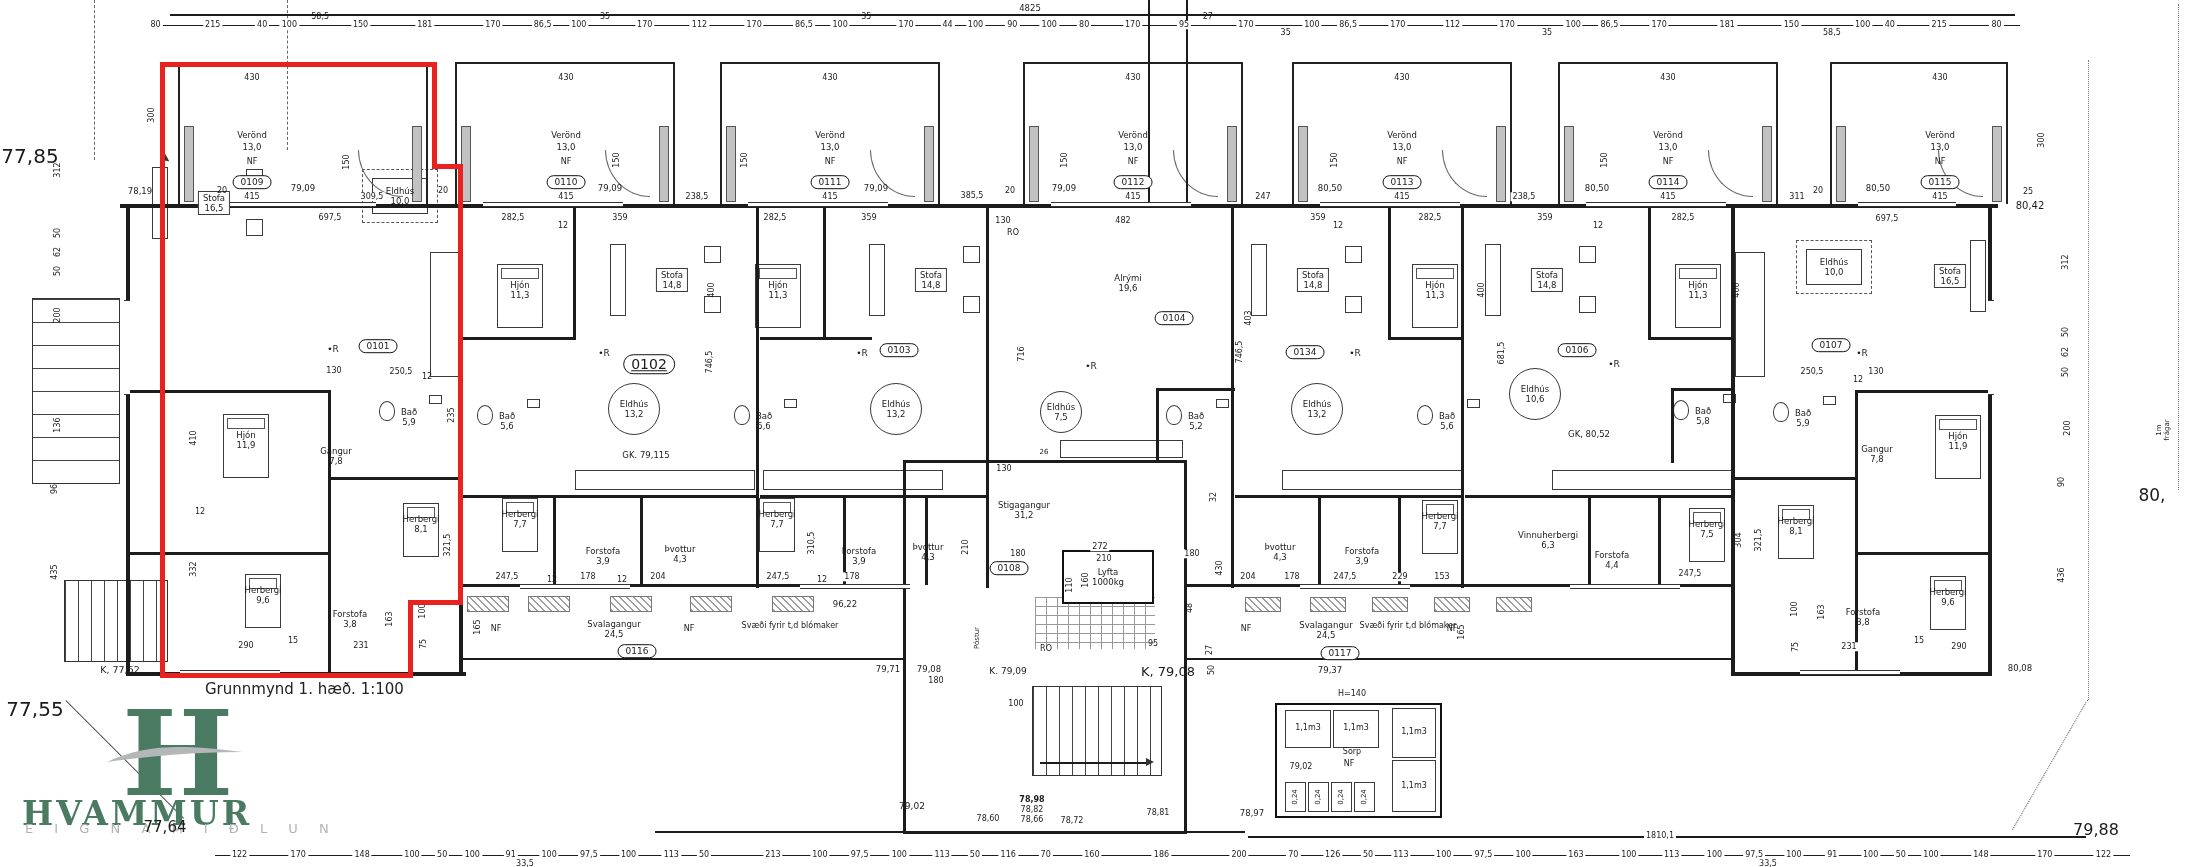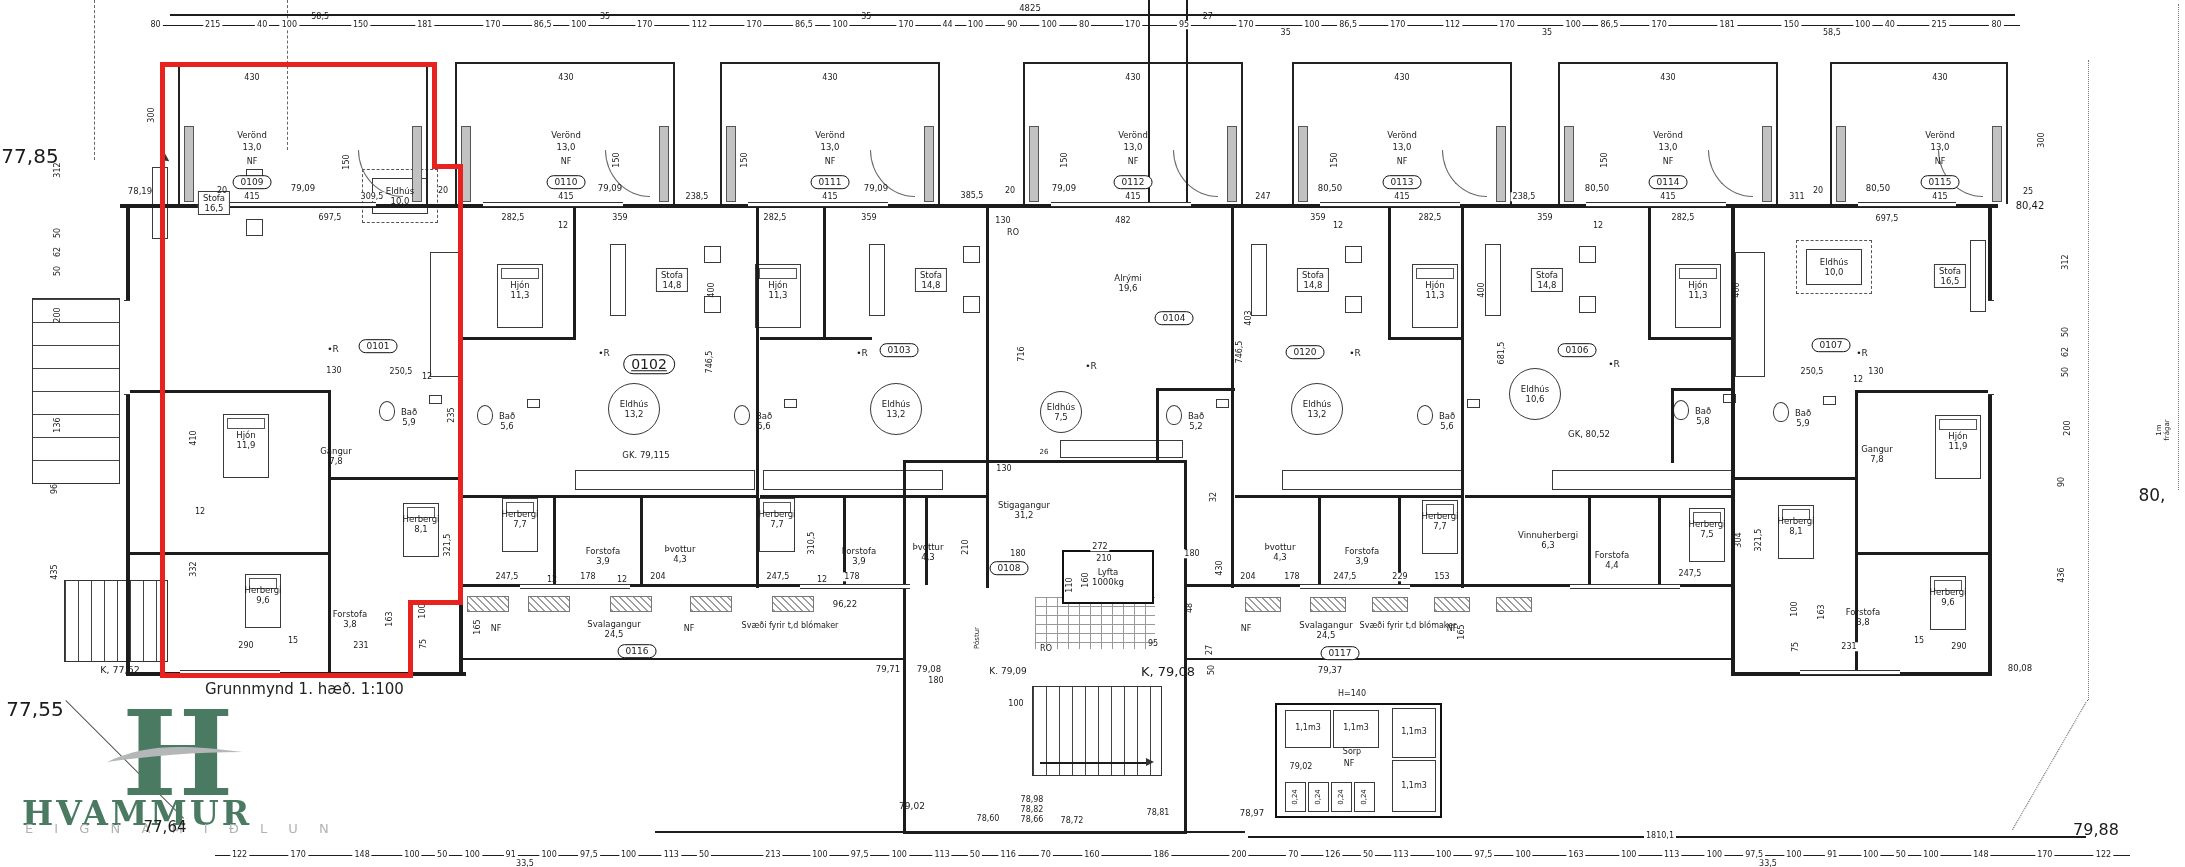--- a/index.html
+++ b/index.html
@@ -296,21 +296,21 @@
     <div class="lbl oval" style="left: 1174px; top: 318px; font-size: 9px;">0104</div>
     <div class="lbl" style="left: 1128px; top: 283px; font-size: 8.5px;">Alrými
 19,6</div>
     <div class="lbl" style="left: 1061px; top: 412px; font-size: 8.5px;">Eldhús
 7,5</div>
     <div class="circ" style="left: 1040px; top: 391px; width: 42px; height: 42px;"></div>
     <div class="lbl" style="left: 1196px; top: 421px; font-size: 8.5px;">Bað
 5,2</div>
     <div class="bath-o" style="left: 1166px; top: 405px; width: 14px; height: 18px;"></div>
     <div class="box" style="left: 1216px; top: 399px; width: 13px; height: 9px;"></div>
-    <div class="lbl oval" style="left: 1305px; top: 352px; font-size: 9px;">0120</div>
+    <div class="lbl oval" style="left: 1305px; top: 352px; font-size: 9px;">0134</div>
     <div class="lbl" style="left: 1313px; top: 280px; font-size: 8.5px; border: 1px solid rgb(58, 58, 58); padding: 1px 4px; background: rgb(255, 255, 255);">Stofa
 14,8</div>
     <div class="box" style="left: 1251px; top: 244px; width: 16px; height: 72px;"></div>
     <div class="box" style="left: 1345px; top: 246px; width: 17px; height: 17px;"></div>
     <div class="box" style="left: 1345px; top: 296px; width: 17px; height: 17px;"></div>
     <div class="lbl" style="left: 1435px; top: 290px; font-size: 8.5px;">Hjón
 11,3</div>
     <div class="bed" style="left: 1412px; top: 264px; width: 46px; height: 64px;"></div>
     <div class="lbl" style="left: 1317px; top: 409px; font-size: 8.5px;">Eldhús
 13,2</div>
@@ -652,21 +652,21 @@
     <div class="lbl" style="left: 1046px; top: 649px; font-size: 8px;">RO</div>
     <div class="lbl r" style="left: 1212px; top: 670px;">50</div>
     <div class="lbl r" style="left: 1210px; top: 650px;">27</div>
     <div class="lbl d" style="left: 1016px; top: 704px;">100</div>
     <div class="lbl d" style="left: 936px; top: 681px;">180</div>
     <div class="lbl" style="left: 1008px; top: 671px; font-size: 9px;">K. 79,09</div>
     <div class="lbl" style="left: 1168px; top: 672px; font-size: 13px;">K, 79,08</div>
     <div class="lbl" style="left: 888px; top: 669px; font-size: 8.5px;">79,71</div>
     <div class="lbl" style="left: 929px; top: 669px; font-size: 8.5px;">79,08</div>
     <div class="lbl" style="left: 912px; top: 806px; font-size: 9px;">79,02</div>
-    <div class="lbl" style="left: 1032px; top: 800px;">78,98</div>
+    <div class="lbl" style="left: 1032px; top: 800px; font-weight: bold;">78,98</div>
     <div class="lbl" style="left: 1032px; top: 810px;">78,82</div>
     <div class="lbl" style="left: 1032px; top: 820px;">78,66</div>
     <div class="lbl" style="left: 988px; top: 819px;">78,60</div>
     <div class="lbl" style="left: 1072px; top: 821px;">78,72</div>
     <div class="lbl" style="left: 1158px; top: 813px;">78,81</div>
     <div class="lbl" style="left: 845px; top: 604px; font-size: 8.5px;">96,22</div>
     <div class="lbl r" style="left: 478px; top: 627px;">165</div>
     <div class="lbl r" style="left: 1462px; top: 632px;">165</div>
     <div class="lbl r" style="left: 1190px; top: 608px;">48</div>
     <div class="lbl" style="left: 1330px; top: 670px; font-size: 8.5px;">79,37</div>

